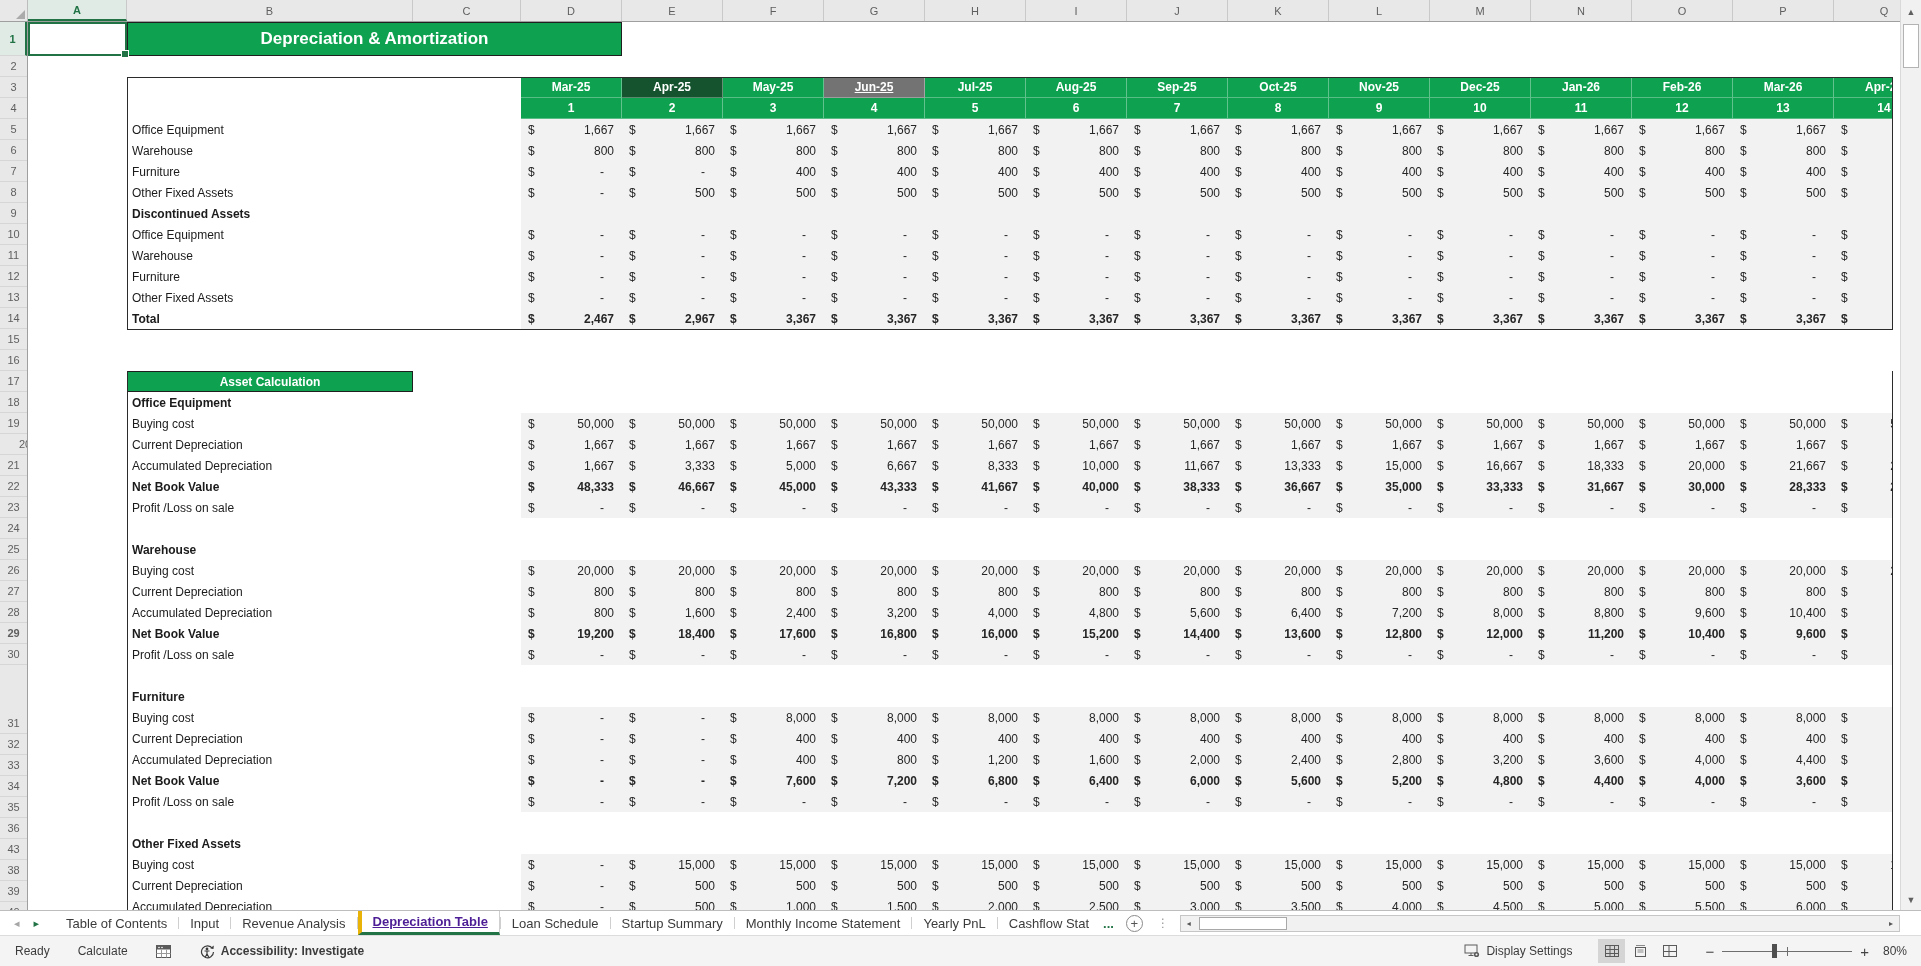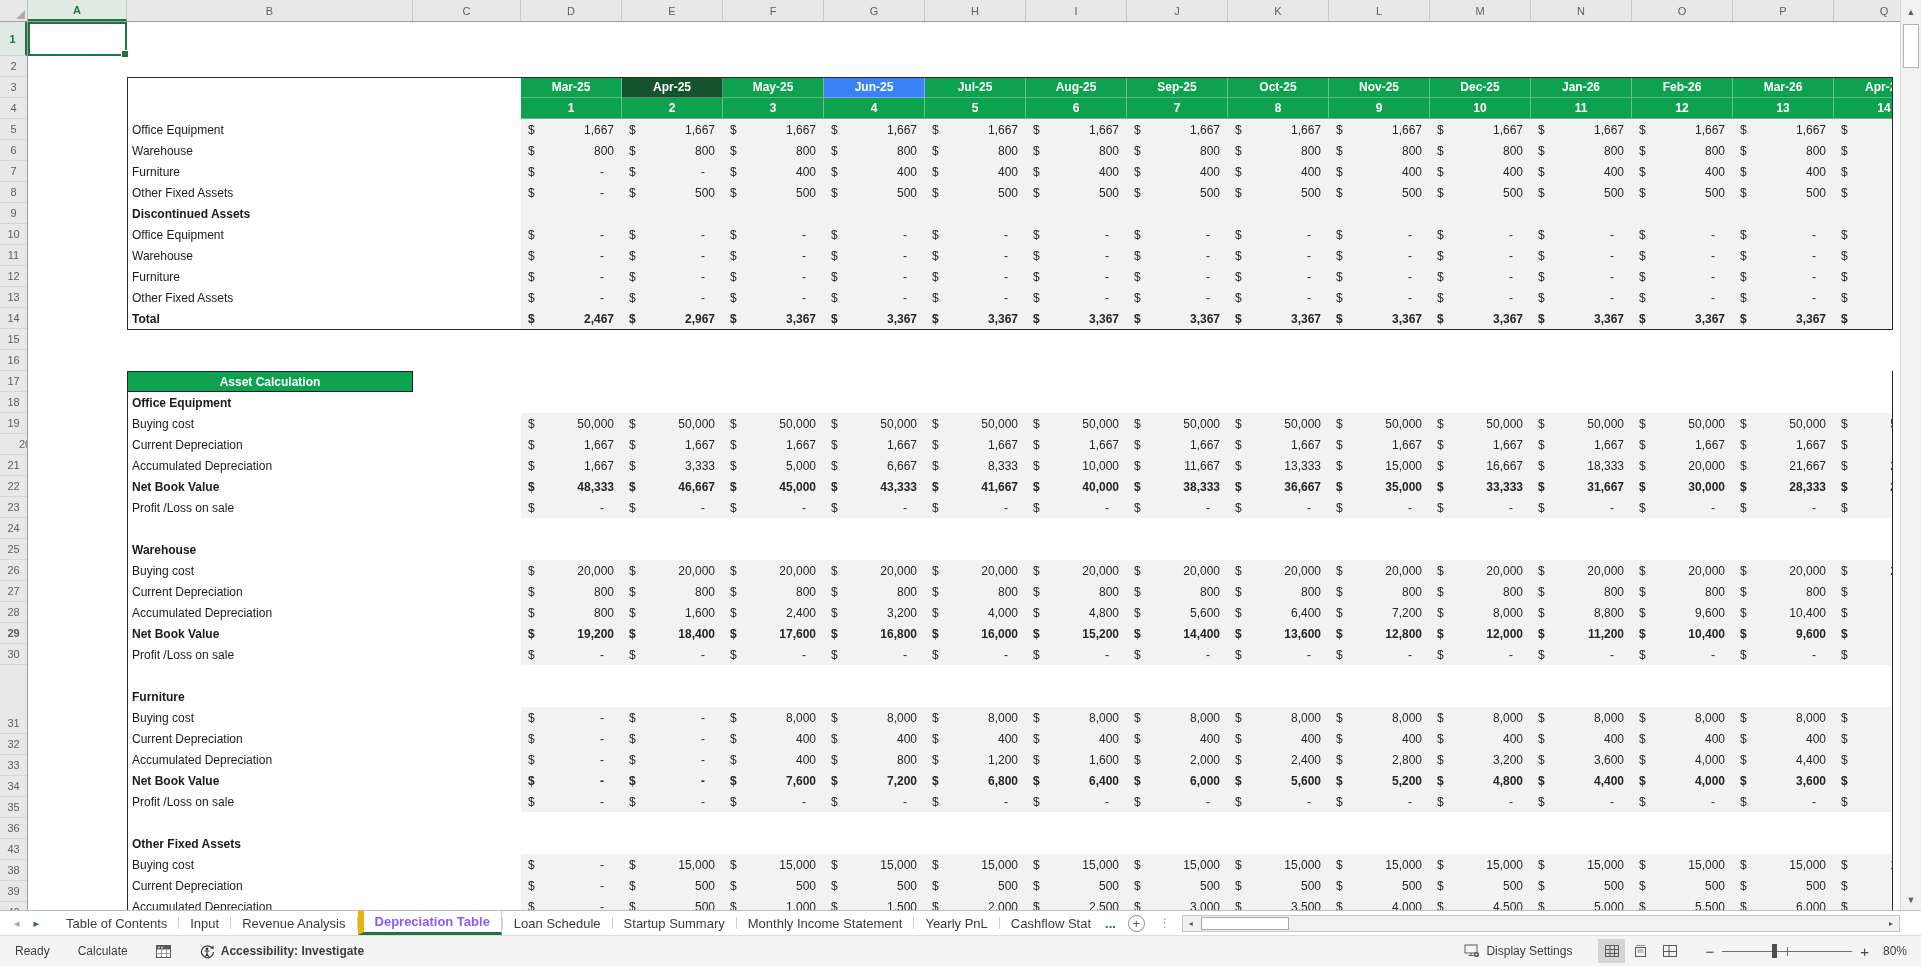--- a/index.html
+++ b/index.html
@@ -58,22 +58,22 @@
 
   
   .tabs{position:absolute;left:0;top:910px;width:1921px;height:25px;background:#fff;
     border-top:1px solid #bdbdbd;box-sizing:border-box;display:flex;align-items:stretch;z-index:8;}
   .tabnav{display:flex;align-items:center;gap:14px;padding:0 16px 0 14px;}
   .tn{font-size:11px;line-height:1;}
   .tn.dis{color:#a6a6a6;}
   .tn.en{color:#217346;}
   .tab{display:flex;align-items:center;padding:0 11px;font-size:13px;color:#3b3b3b;box-sizing:border-box;}
   .tab.trunc{max-width:122px;overflow:hidden;}
-  .tab.active{color:#8b5cf6;font-weight:bold;border-left:6px solid #eab308;border-right:1px solid #cfcfcf;
-    border-bottom:3px solid #217346;background:#fff;}
+  .tab.active{color:#4c1d95;font-weight:bold;border-left:4px solid #eab308;border-right:1px solid #cfcfcf;
+    border-bottom:3px solid #217346;background:#fff;text-decoration:underline;}
   .tabsep{width:1px;background:#cfcfcf;margin:6px 0;flex:0 0 auto;}
   .more{display:flex;align-items:center;color:#217346;font-weight:bold;font-size:13px;padding:0 3px;}
   .plus{width:17px;height:17px;border:1px solid #8a8a8a;border-radius:50%;display:flex;align-items:center;
     justify-content:center;color:#555;font-size:13px;margin:0 9px;align-self:center;box-sizing:border-box;line-height:1;}
   .vdots{align-self:center;color:#9a9a9a;font-size:12px;margin:0 5px;}
   .hsb{align-self:center;height:17px;flex:1;margin:0 21px 0 6px;background:#F1F1F1;
     border:1px solid #c6c6c6;position:relative;box-sizing:border-box;}
   .hsb .harr{position:absolute;top:0;height:100%;width:16px;display:flex;align-items:center;
     justify-content:center;font-size:8px;color:#555;}
   .hsb .hthumb{position:absolute;left:18px;top:1px;bottom:1px;width:88px;background:#fff;
@@ -175,30 +175,31 @@
         <div class="rn" style="height: 21px;">42</div>
       </div>
     <div class="cells">
       <div class="ovl t1box"></div>
       <div class="ovl s2box"></div>
       <div class="ovl a1sel">
         <div class="handle"></div>
       </div>
     <div class="row" style="height: 34px;">
           <div class="c cA"></div>
+          <div class="c title-cell" style="background: rgb(14, 161, 80);">Depreciation &amp; Amortization</div>
         </div>
         <div class="row" style="height: 21px;"></div>
         <div class="row" style="height: 21px;">
           <div class="c cA"></div>
           <div class="c cB"></div>
           <div class="c cC"></div>
           <div class="c cm mhead" style="background: rgb(14, 161, 80);">Mar-25</div>
           <div class="c cm mhead" style="background: #14532d;">Apr-25</div>
           <div class="c cm mhead" style="background: rgb(14, 161, 80);">May-25</div>
-          <div class="c cm mhead" style="background: #3b82f6;">Jun-25</div>
+          <div class="c cm mhead" style="background: #737373; text-decoration: underline;">Jun-25</div>
           <div class="c cm mhead" style="background: rgb(14, 161, 80);">Jul-25</div>
           <div class="c cm mhead" style="background: rgb(14, 161, 80);">Aug-25</div>
           <div class="c cm mhead" style="background: rgb(14, 161, 80);">Sep-25</div>
           <div class="c cm mhead" style="background: rgb(14, 161, 80);">Oct-25</div>
           <div class="c cm mhead" style="background: rgb(14, 161, 80);">Nov-25</div>
           <div class="c cm mhead" style="background: rgb(14, 161, 80);">Dec-25</div>
           <div class="c cm mhead" style="background: rgb(14, 161, 80);">Jan-26</div>
           <div class="c cm mhead" style="background: rgb(14, 161, 80);">Feb-26</div>
           <div class="c cm mhead" style="background: rgb(14, 161, 80);">Mar-26</div>
           <div class="c cm mhead" style="background: rgb(14, 161, 80);">Apr-26</div>

